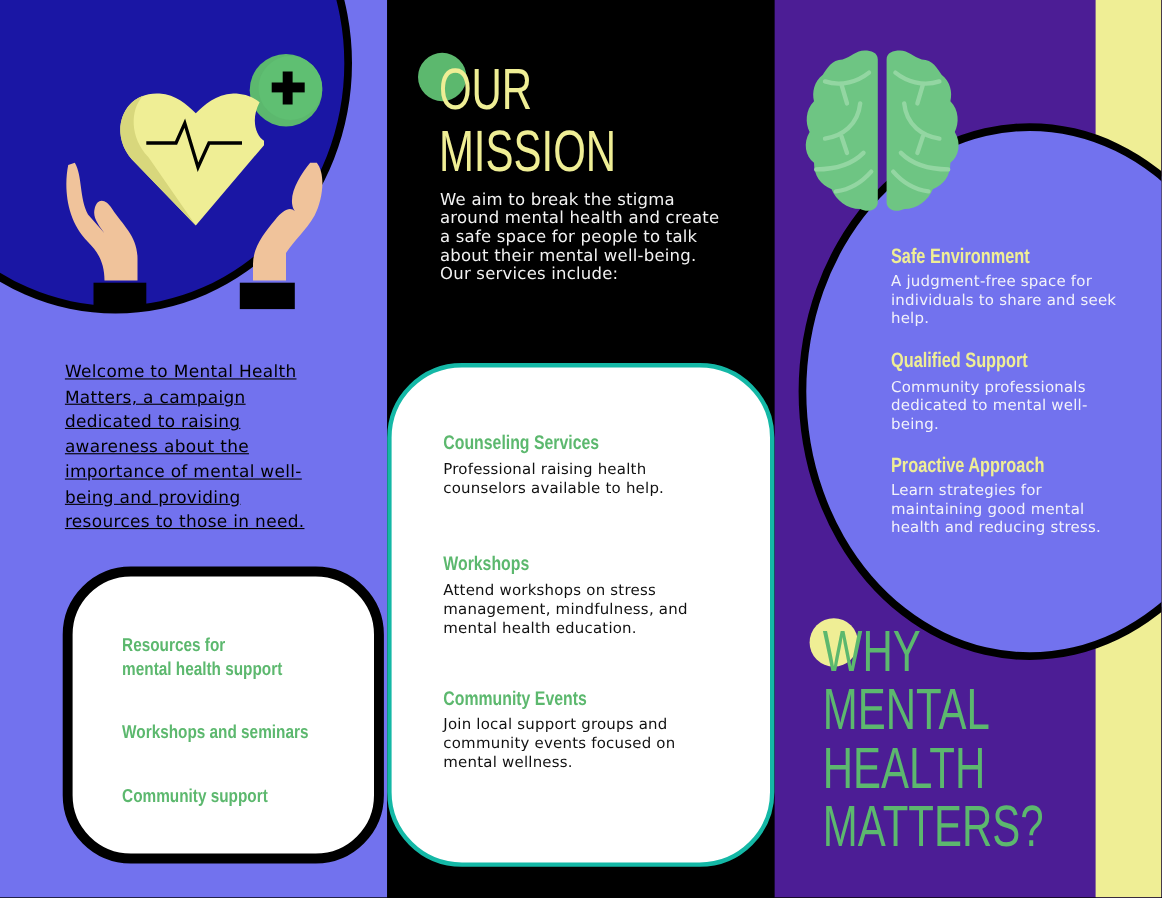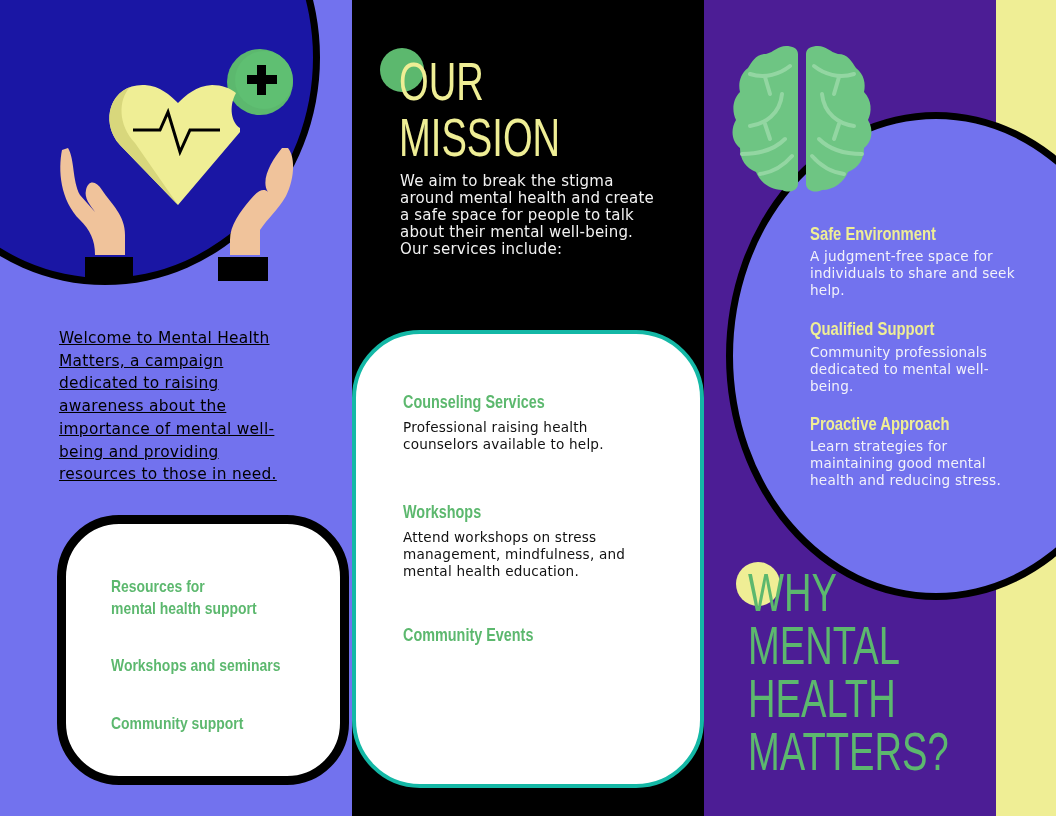--- a/index.html
+++ b/index.html
@@ -119,14 +119,15 @@
     <div>MISSION</div>
   </div>
   <div class="mission-body">We aim to break the stigma around mental health and create a safe space for people to talk about their mental well-being. Our services include:</div>
 
   <div class="svc-box">
     <div class="svc-title" style="top:58px;">Counseling Services</div>
     <div class="svc-desc" style="top:85px;">Professional raising health counselors available to help.</div>
     <div class="svc-title" style="top:168px;">Workshops</div>
     <div class="svc-desc" style="top:195px;">Attend workshops on stress management, mindfulness, and mental health education.</div>
     <div class="svc-title" style="top:291px;">Community Events</div>
+    <div class="svc-desc" style="top:317px;">Join local support groups and community events focused on mental wellness.</div>
   </div>
 </div>
 
 </body></html>

